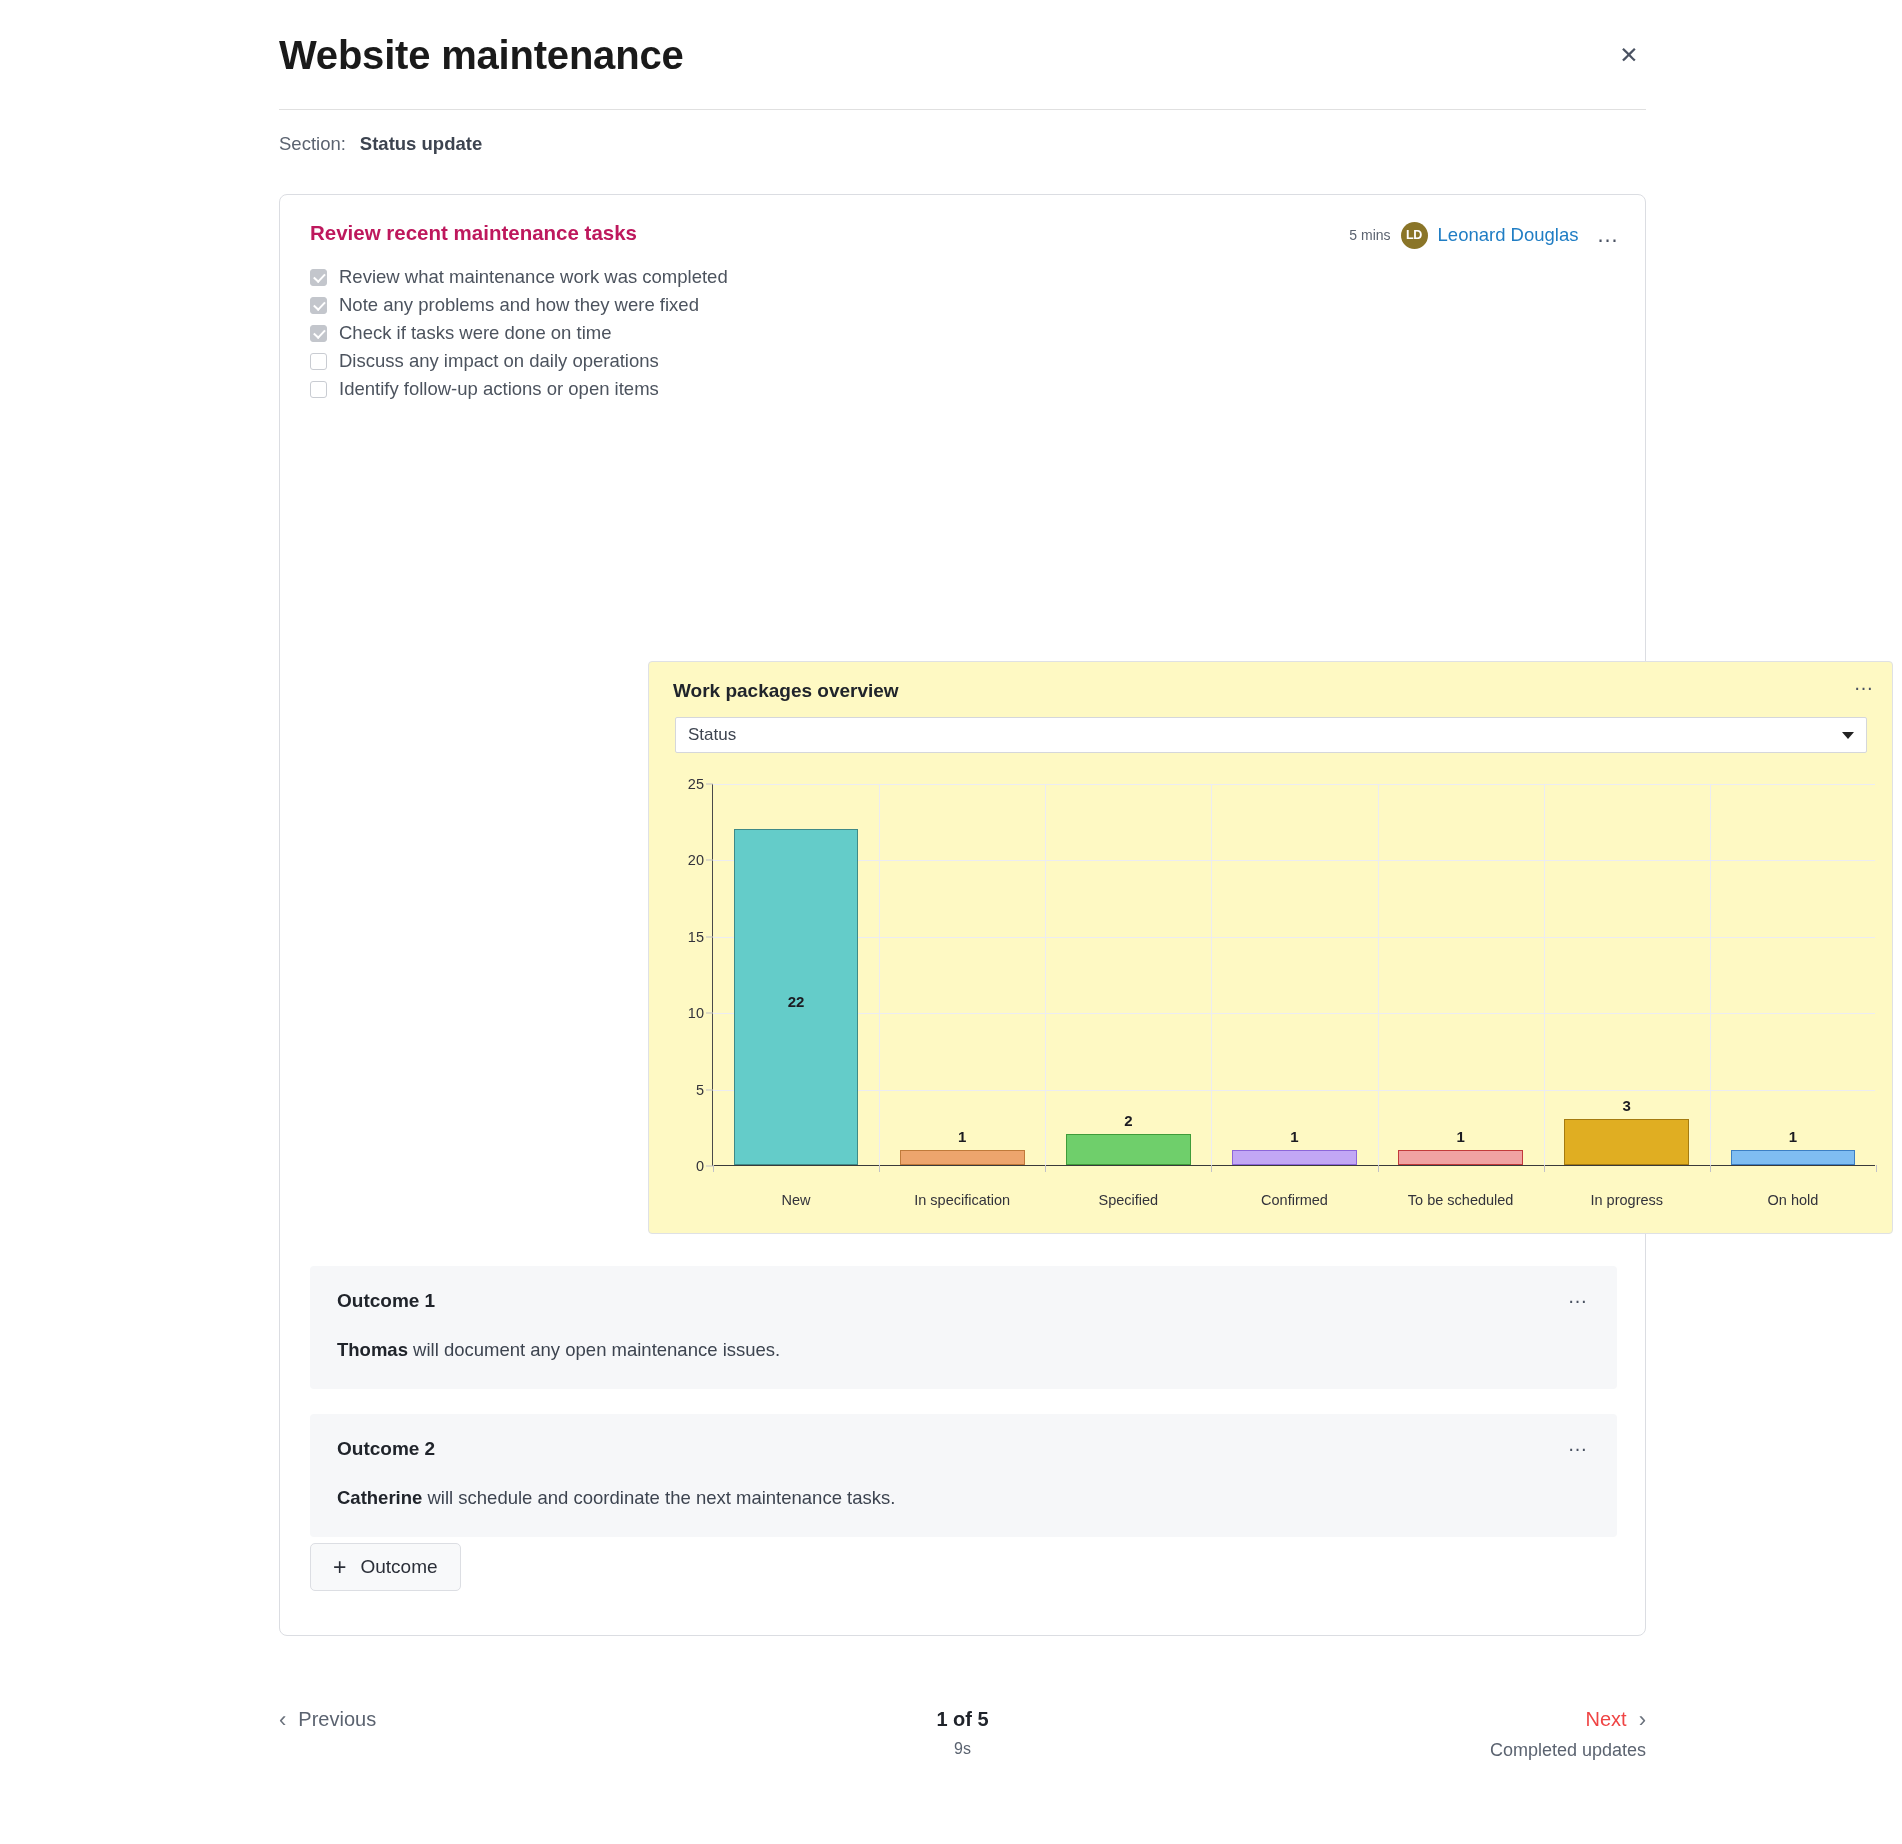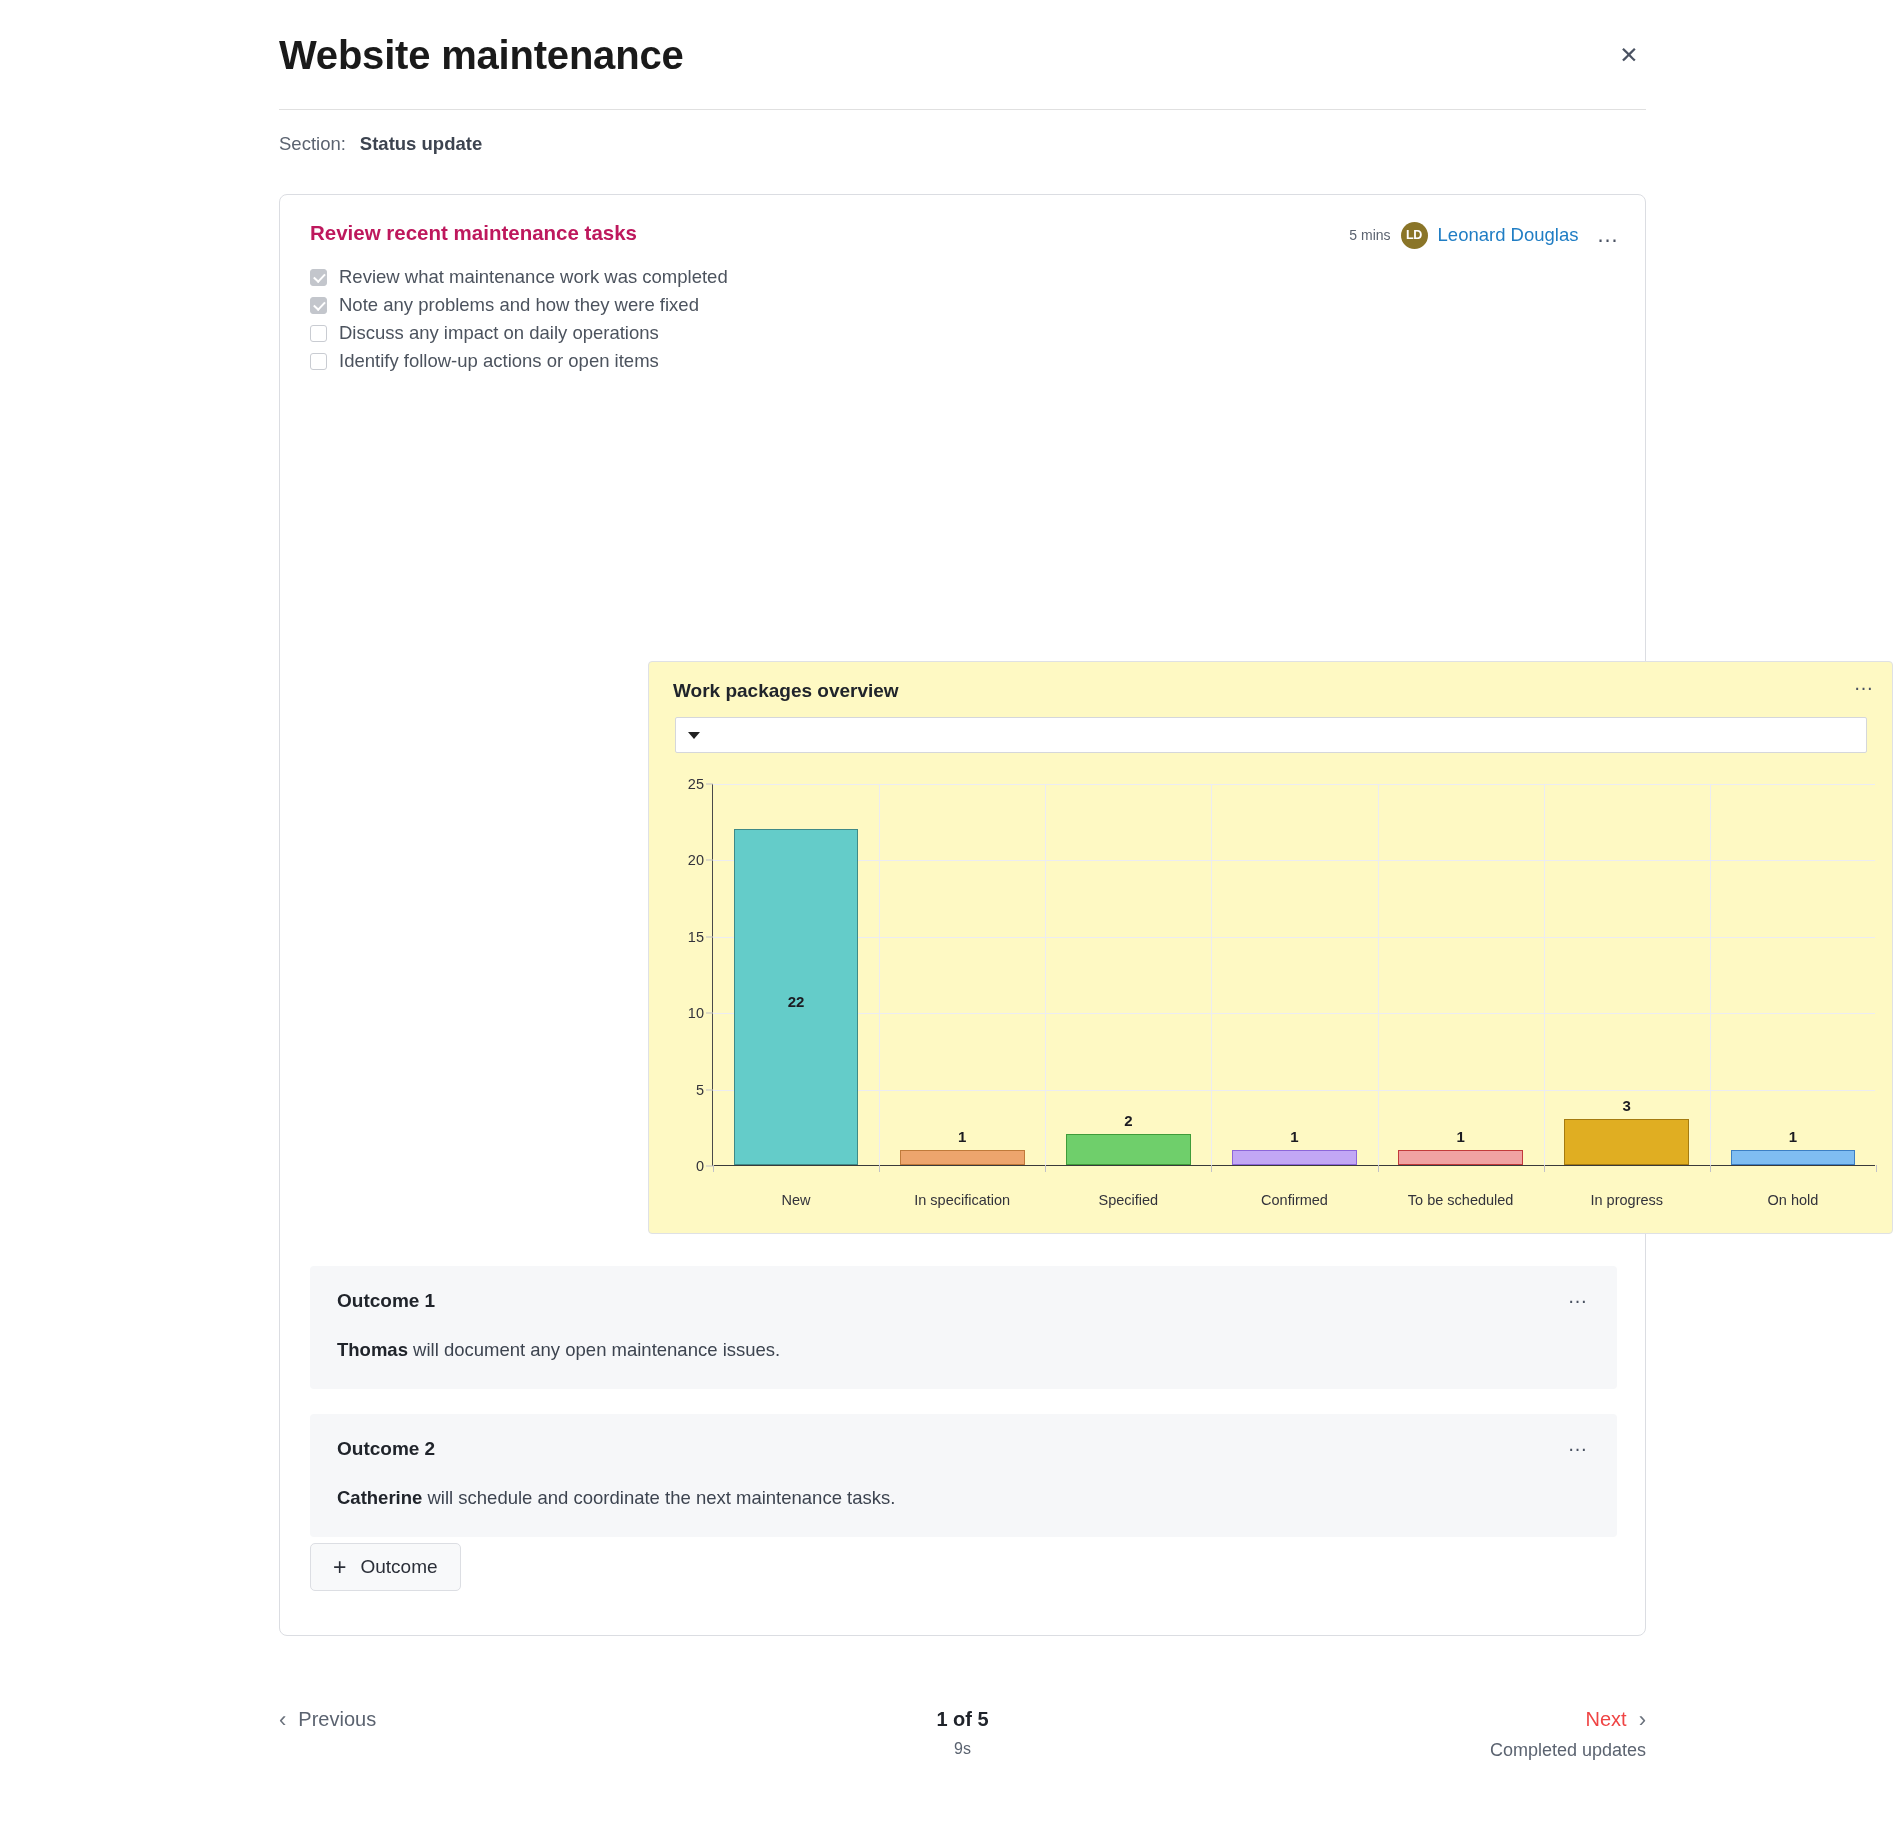--- a/index.html
+++ b/index.html
@@ -410,34 +410,39 @@
   <div class="checklist" id="checklist">
       <div class="check-row">
         <span class="cbox checked"></span>
         <span class="check-label">Review what maintenance work was completed</span>
       </div>
       <div class="check-row">
         <span class="cbox checked"></span>
         <span class="check-label">Note any problems and how they were fixed</span>
       </div>
       <div class="check-row">
+        <span class="cbox checked"></span>
+        <span class="check-label">Check if tasks were done on time</span>
+      </div>
+      <div class="check-row">
         <span class="cbox unchecked"></span>
         <span class="check-label">Discuss any impact on daily operations</span>
       </div>
       <div class="check-row">
         <span class="cbox unchecked"></span>
         <span class="check-label">Identify follow-up actions or open items</span>
       </div>
     </div>
 
   <div class="widget">
     <div class="widget-title">Work packages overview</div>
     <div class="widget-dots">…</div>
 
     <div class="widget-select">
+      <span class="sel-value">Status</span>
       <span class="caret"></span>
     </div>
 
     <div class="chart-area">
       <div class="plot" id="plot">
           <div class="ytick" style="top: 382px;">0</div>
           <div class="ytick-mark" style="top: 382px;"></div>
           <div class="gridline-h" style="top: 305.6px;"></div>
           <div class="ytick" style="top: 305.6px;">5</div>
           <div class="ytick-mark" style="top: 305.6px;"></div>

